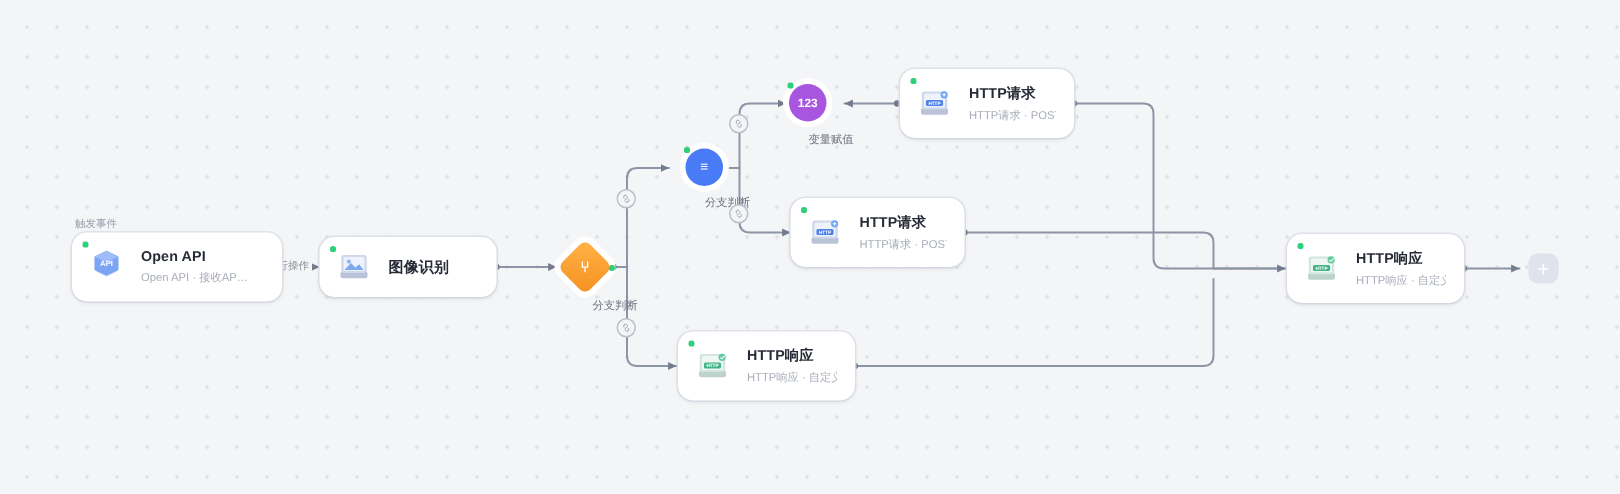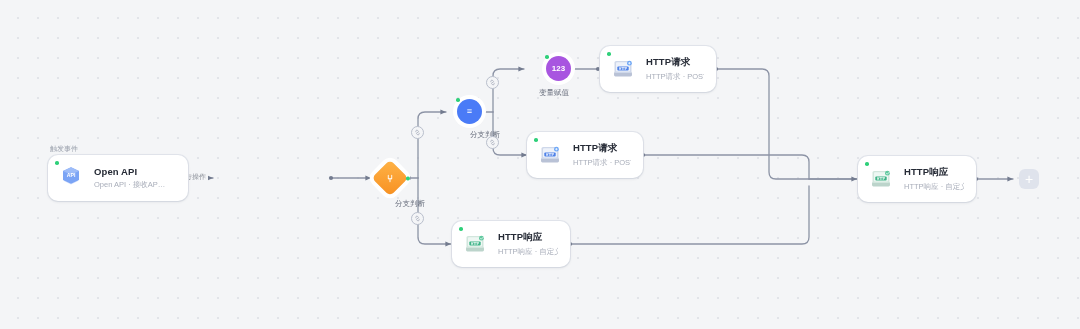--- a/index.html
+++ b/index.html
@@ -58,21 +58,21 @@
     width: 25px; height: 25px; border-radius: 50%;
     display: flex; align-items: center; justify-content: center;
     box-shadow: 0 0 0 4px #ffffff, 0 1px 4px rgba(30,38,60,.16);
   }
   .round .rdot {
     position: absolute; left: -1px; top: -1px;
     width: 3.5px; height: 3.5px; border-radius: 50%;
     background: #2fd07a;
   }
   .round.blue  { background: #4a7bf7; }
-  .round.purple{ background: #a855e0; margin-left: 20px; }
+  .round.purple{ background: #a855e0; }
   .round .glyph { font-size: 9px; color: #fff; font-weight: bold; line-height: 1; }
 
   .diamond {
     position: absolute;
     width: 26px; height: 26px;
     background: linear-gradient(135deg,#ffb347,#f79021);
     transform: rotate(45deg);
     border-radius: 5px;
     box-shadow: 0 0 0 4px #ffffff, 0 1px 4px rgba(30,38,60,.16);
   }
@@ -187,20 +187,35 @@
         <path d="M6 7 L14 3.2 L22 7 L14 10.8 Z" fill="#9dbcf8"></path>
         <text x="14" y="13.4" font-size="5.2" fill="#ffffff" font-family="Liberation Sans, sans-serif" font-weight="bold" text-anchor="middle">API</text>
       </svg>
     </div>
     <div class="txt">
       <div class="title">Open API</div>
       <div class="sub">Open API · 接收AP…</div>
     </div>
   </div>
 
+  <div class="node one-line" style="left:213px; top:158px; width:118px; height:40px;">
+    <div class="dot"></div>
+    <div class="ico">
+      <svg viewBox="0 0 28 28">
+        <rect x="5" y="17" width="18" height="4.5" rx="1.4" fill="#b9c2d6"></rect>
+        <rect x="5.5" y="6" width="17" height="12" rx="1.6" fill="#cfd8ea"></rect>
+        <rect x="7" y="7.3" width="14" height="9.3" rx="1" fill="#eef2fa"></rect>
+        <circle cx="10.6" cy="10.4" r="1.4" fill="#8fb6f2"></circle>
+        <path d="M7.6 16 L12 11.4 L15 14.4 L17.4 12.2 L20.4 16 Z" fill="#7ea8ef"></path>
+      </svg>
+    </div>
+    <div class="txt">
+      <div class="title">图像识别</div>
+    </div>
+  </div>
 
   <div class="diamond" style="left:377px; top:165px;">
     <div class="ddot"></div>
     <div class="dglyph">⑂</div>
   </div>
   <div class="caption" style="left:355px; top:199px; width:70px;">分支判断</div>
 
   <div class="round blue" style="left:457px; top:99px;">
     <div class="rdot"></div>
     <div class="glyph">≡</div>

